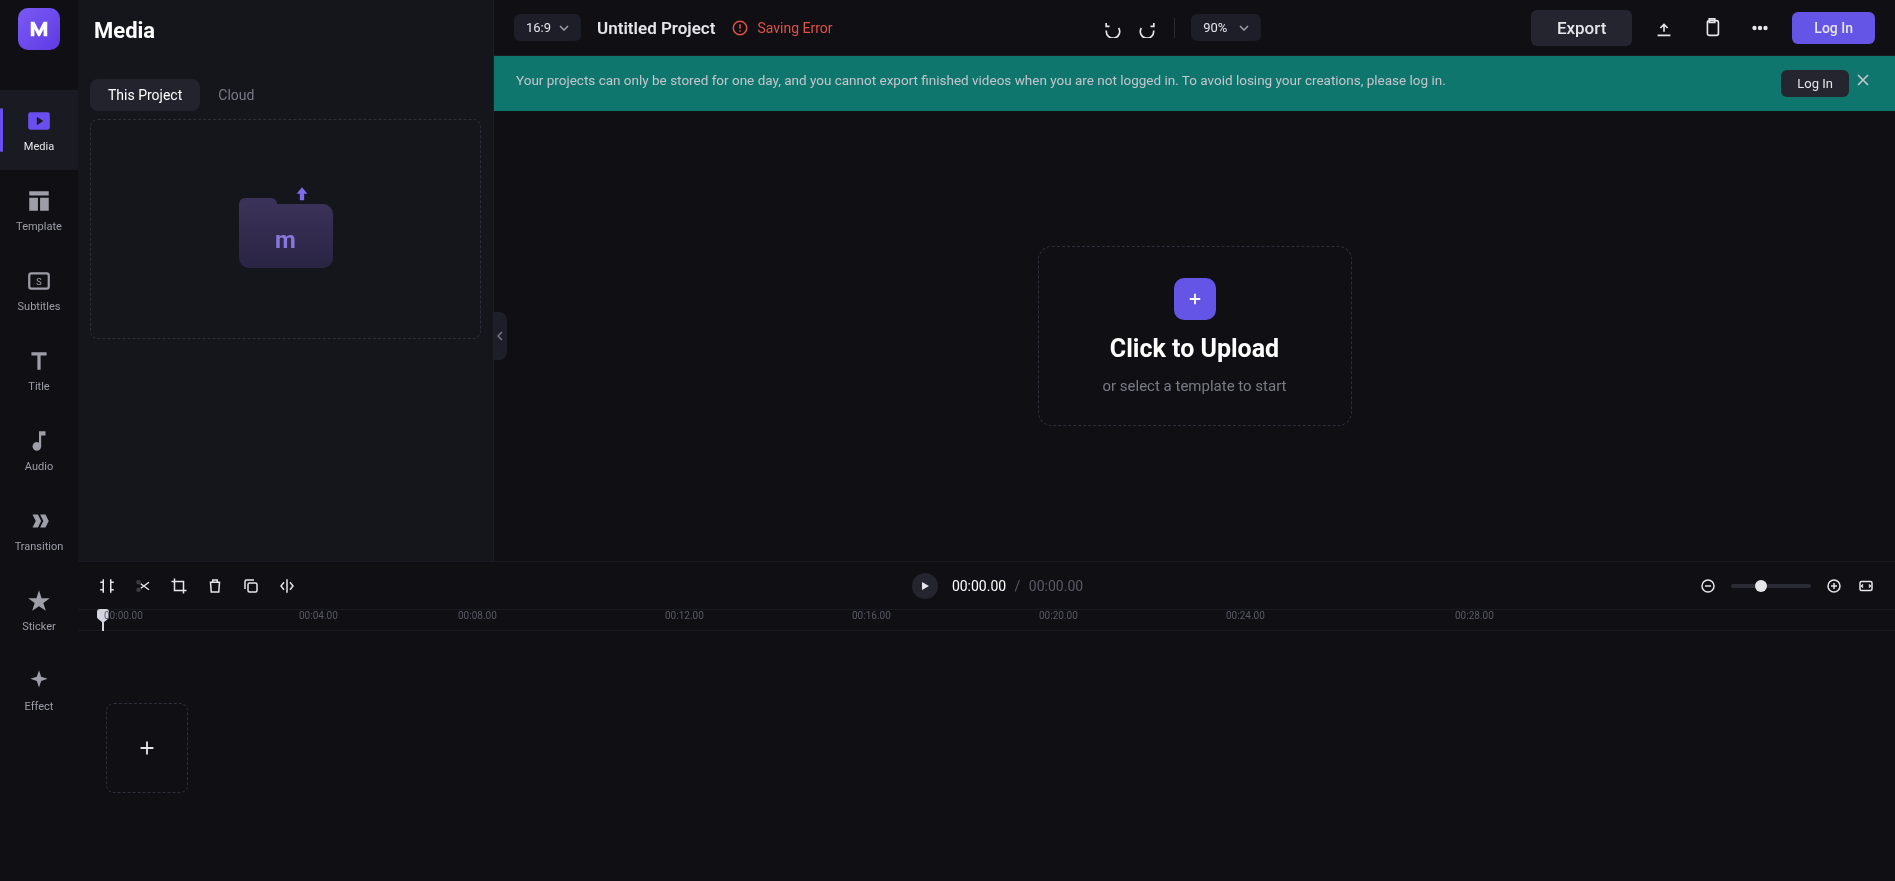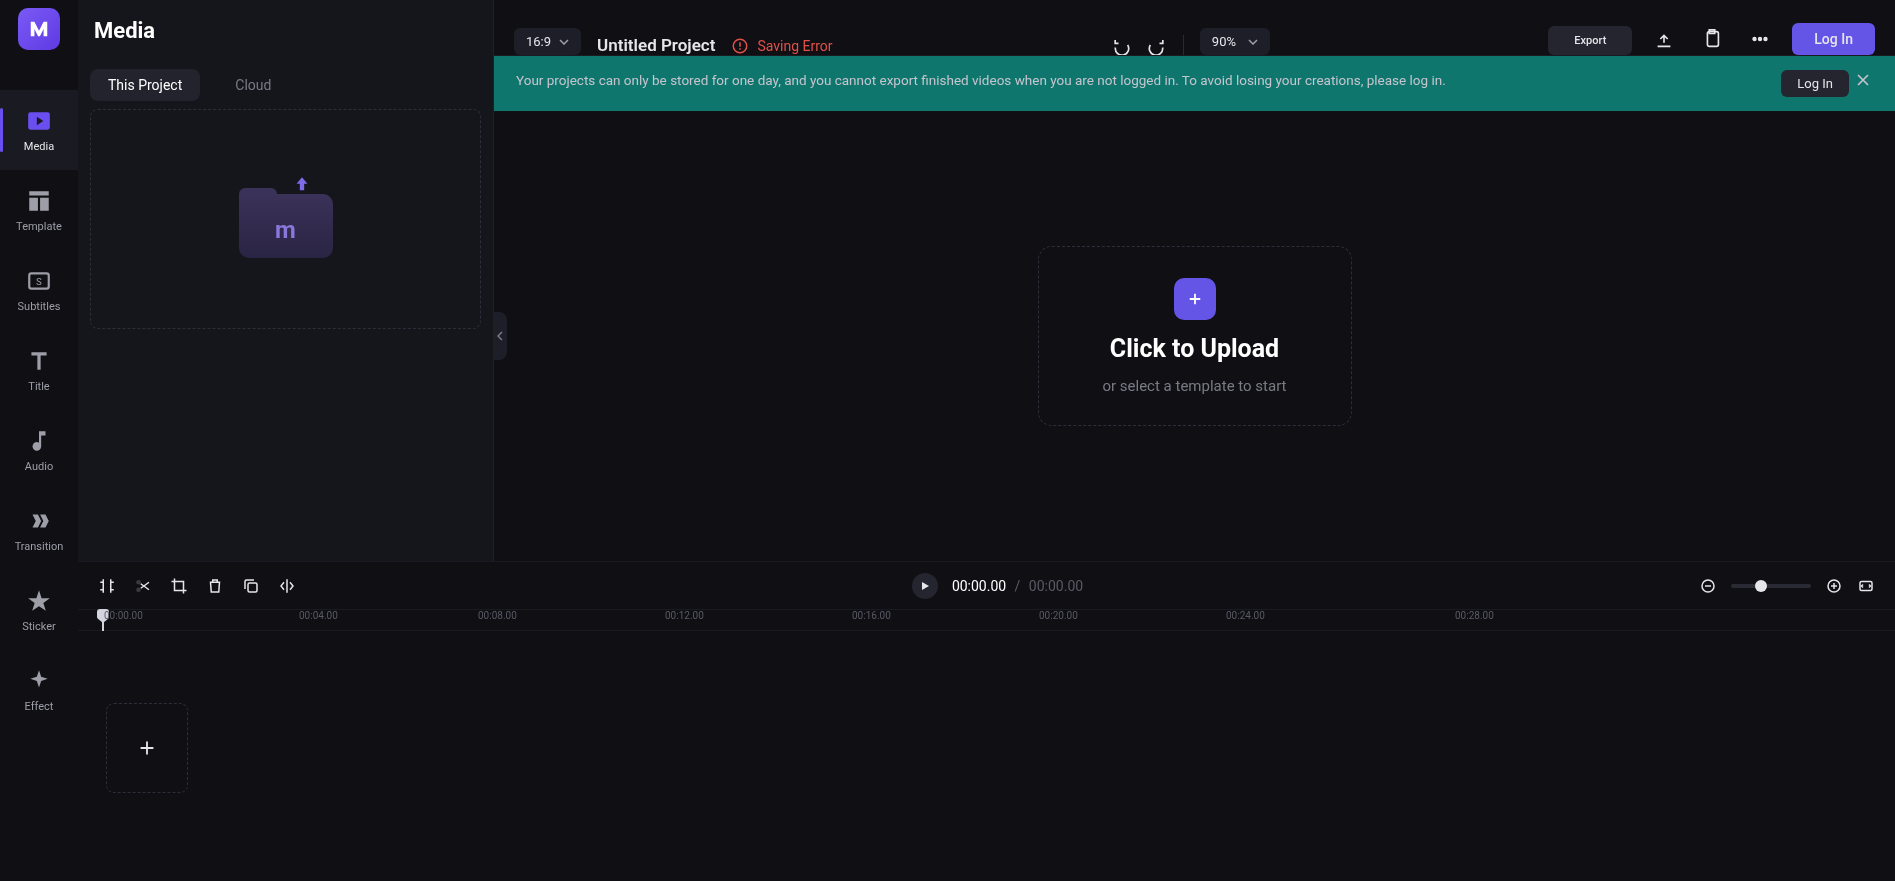--- a/index.html
+++ b/index.html
@@ -14,48 +14,48 @@
     .nav-item svg { width: 26px; height: 26px; fill: #9e9ea8; }
     .nav-item.active svg { fill: #6b4ef0; }
     .nav-item span { font-size: 11px; color: #9e9ea8; }
     .nav-item.active span { color: #e5e5ea; }
 
     .main-area { flex: 1; display: flex; flex-direction: column; }
 
     .media-panel { width: 416px; background: #15151c; border-right: 1px solid #1f1f28; display: flex; flex-direction: column; }
     .media-header { padding: 18px 16px 12px; }
     .media-title { font-size: 22px; font-weight: 700; color: #fff; }
-    .media-tabs { display: flex; gap: 17px; padding: 0 12px; margin-top: 14px; }
+    .media-tabs { display: flex; gap: 0; padding: 0 12px; margin-top: 24px; }
     .media-tab { padding: 8px 18px; border-radius: 8px; font-size: 14px; cursor: pointer; }
     .media-tab.active { background: #23232e; color: #fff; }
     .media-tab.inactive { background: transparent; color: #7a7a86; }
     .upload-btn { margin: 16px 12px; height: 42px; background: #6455e6; border-radius: 8px; display: flex; align-items: center; justify-content: center; gap: 10px; cursor: pointer; font-size: 15px; font-weight: 500; }
     .upload-btn svg { width: 16px; height: 16px; fill: #fff; }
     .upload-dropzone { margin: 8px 12px; border: 1px dashed #2e2e3a; border-radius: 8px; height: 220px; display: flex; flex-direction: column; align-items: center; justify-content: center; gap: 14px; padding: 20px; }
     .folder-icon { width: 94px; height: 78px; position: relative; }
     .folder-back { position: absolute; bottom: 0; width: 94px; height: 64px; background: linear-gradient(180deg, #3a3258, #2a2444); border-radius: 6px 10px 10px 10px; }
     .folder-tab { position: absolute; top: 8px; left: 0; width: 38px; height: 14px; background: #3a3258; border-radius: 6px 6px 0 0; }
     .folder-m { position: absolute; bottom: 14px; left: 50%; transform: translateX(-50%); color: #8878dc; font-weight: 700; font-size: 24px; }
     .folder-arrow { position: absolute; top: -6px; right: 18px; width: 26px; height: 26px; }
     .folder-arrow svg { fill: #7c6ce8; }
     .support-text { font-size: 12px; color: #6a6a76; text-align: center; line-height: 1.5; padding: 0 14px; }
 
     .workspace { flex: 1; display: flex; flex-direction: column; background: #0f0f14; }
-    .top-bar { height: 56px; display: flex; align-items: flex-end; padding: 0 20px; gap: 16px; border-bottom: 1px solid #1a1a22; }
+    .top-bar { height: 56px; display: flex; align-items: center; padding: 8px 20px; gap: 16px; border-bottom: 1px solid #1a1a22; }
     .ratio-select { background: #1e1e28; border-radius: 6px; padding: 6px 12px; display: flex; align-items: center; gap: 8px; font-size: 13px; cursor: pointer; }
     .project-name { font-size: 17px; font-weight: 600; color: #e5e5ea; }
     .saving-status { display: flex; align-items: center; gap: 8px; }
     .saving-status svg { width: 18px; height: 18px; fill: #e2504a; }
     .saving-status span { color: #e2504a; font-size: 14px; }
     .spacer { flex: 1; }
     .toolbar-icon { width: 20px; height: 20px; cursor: pointer; fill: #7a7a86; }
     .toolbar-icon.disabled { fill: #3a3a44; }
     .divider-v { width: 1px; height: 20px; background: #2a2a34; }
     .zoom-select { background: #1e1e28; border-radius: 6px; padding: 6px 12px; display: flex; align-items: center; gap: 12px; font-size: 13px; cursor: pointer; }
-    .export-btn { background: #252530; padding: 8px 26px; border-radius: 6px; cursor: pointer; font-size: 11px; font-weight: 500; }
+    .export-btn { background: #252530; padding: 8px 26px; border-radius: 6px; cursor: pointer; font-size: 17px; font-weight: 500; }
     .top-icon-btn { width: 32px; height: 32px; display: flex; align-items: center; justify-content: center; cursor: pointer; }
     .top-icon-btn svg { width: 22px; height: 22px; fill: none; stroke: #e5e5ea; stroke-width: 1.8; }
     .login-btn { background: #6455e6; padding: 8px 22px; border-radius: 6px; cursor: pointer; font-size: 14px; font-weight: 500; }
 
     .notice-bar { background: #0f766e; padding: 14px 22px; display: flex; align-items: flex-start; gap: 4px; }
     .notice-text { flex: 1; font-size: 13.5px; color: #c5c5ce; line-height: 1.5; }
     .notice-login { background: #252530; padding: 6px 16px; border-radius: 6px; cursor: pointer; font-size: 13px; }
     .notice-close { width: 20px; height: 20px; cursor: pointer; fill: none; stroke: #c5c5ce; stroke-width: 2; }
 
     .preview-area { flex: 1; display: flex; align-items: center; justify-content: center; position: relative; }
@@ -314,21 +314,21 @@
           <path d="M8 10l-2 2 2 2m8-4l2 2-2 2" stroke="currentColor" stroke-width="2" fill="none"></path>
         </svg>
     </div>
   </div>
 
   <div class="timeline-ruler">
     <div class="playhead"></div>
     <div id="ruler-ticks">
         <div class="ruler-tick" style="left: 26px;">00:00.00</div>
         <div class="ruler-tick" style="left: 221px;">00:04.00</div>
-        <div class="ruler-tick" style="left: 400px;">00:08.00</div>
+        <div class="ruler-tick" style="left: 380px;">00:08.00</div>
         <div class="ruler-tick" style="left: 587px;">00:12.00</div>
         <div class="ruler-tick" style="left: 774px;">00:16.00</div>
         <div class="ruler-tick" style="left: 961px;">00:20.00</div>
         <div class="ruler-tick" style="left: 1148px;">00:24.00</div>
         <div class="ruler-tick" style="left: 1377px;">00:28.00</div>
       </div>
   </div>
 
   <div class="timeline-tracks">
     <div class="add-clip">

